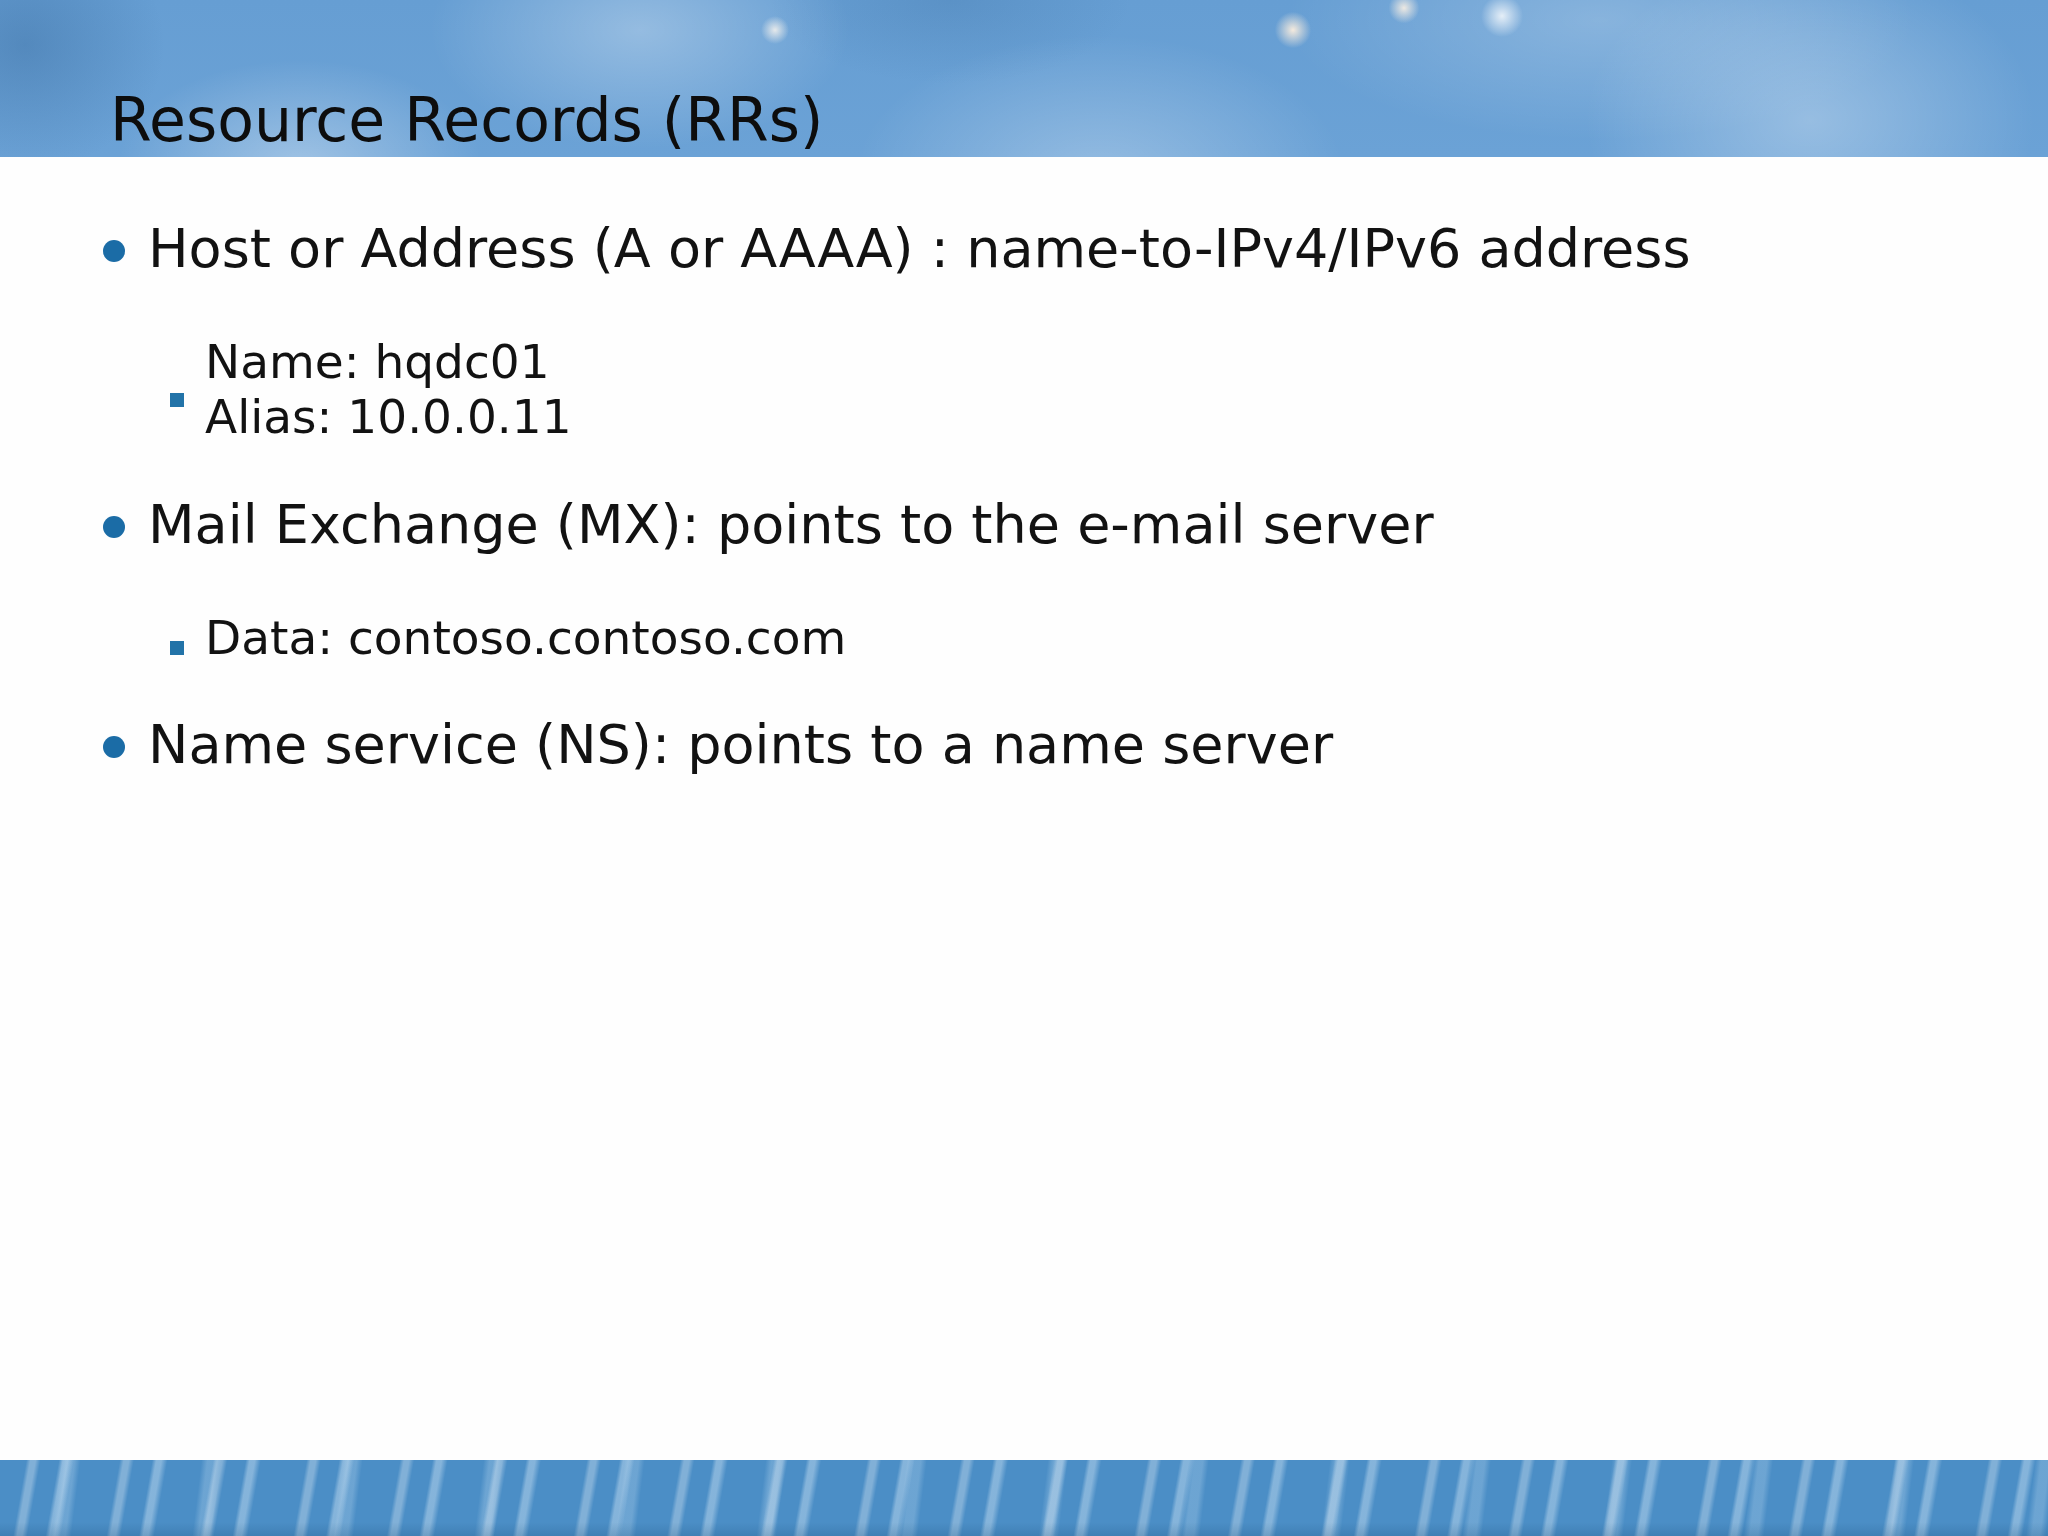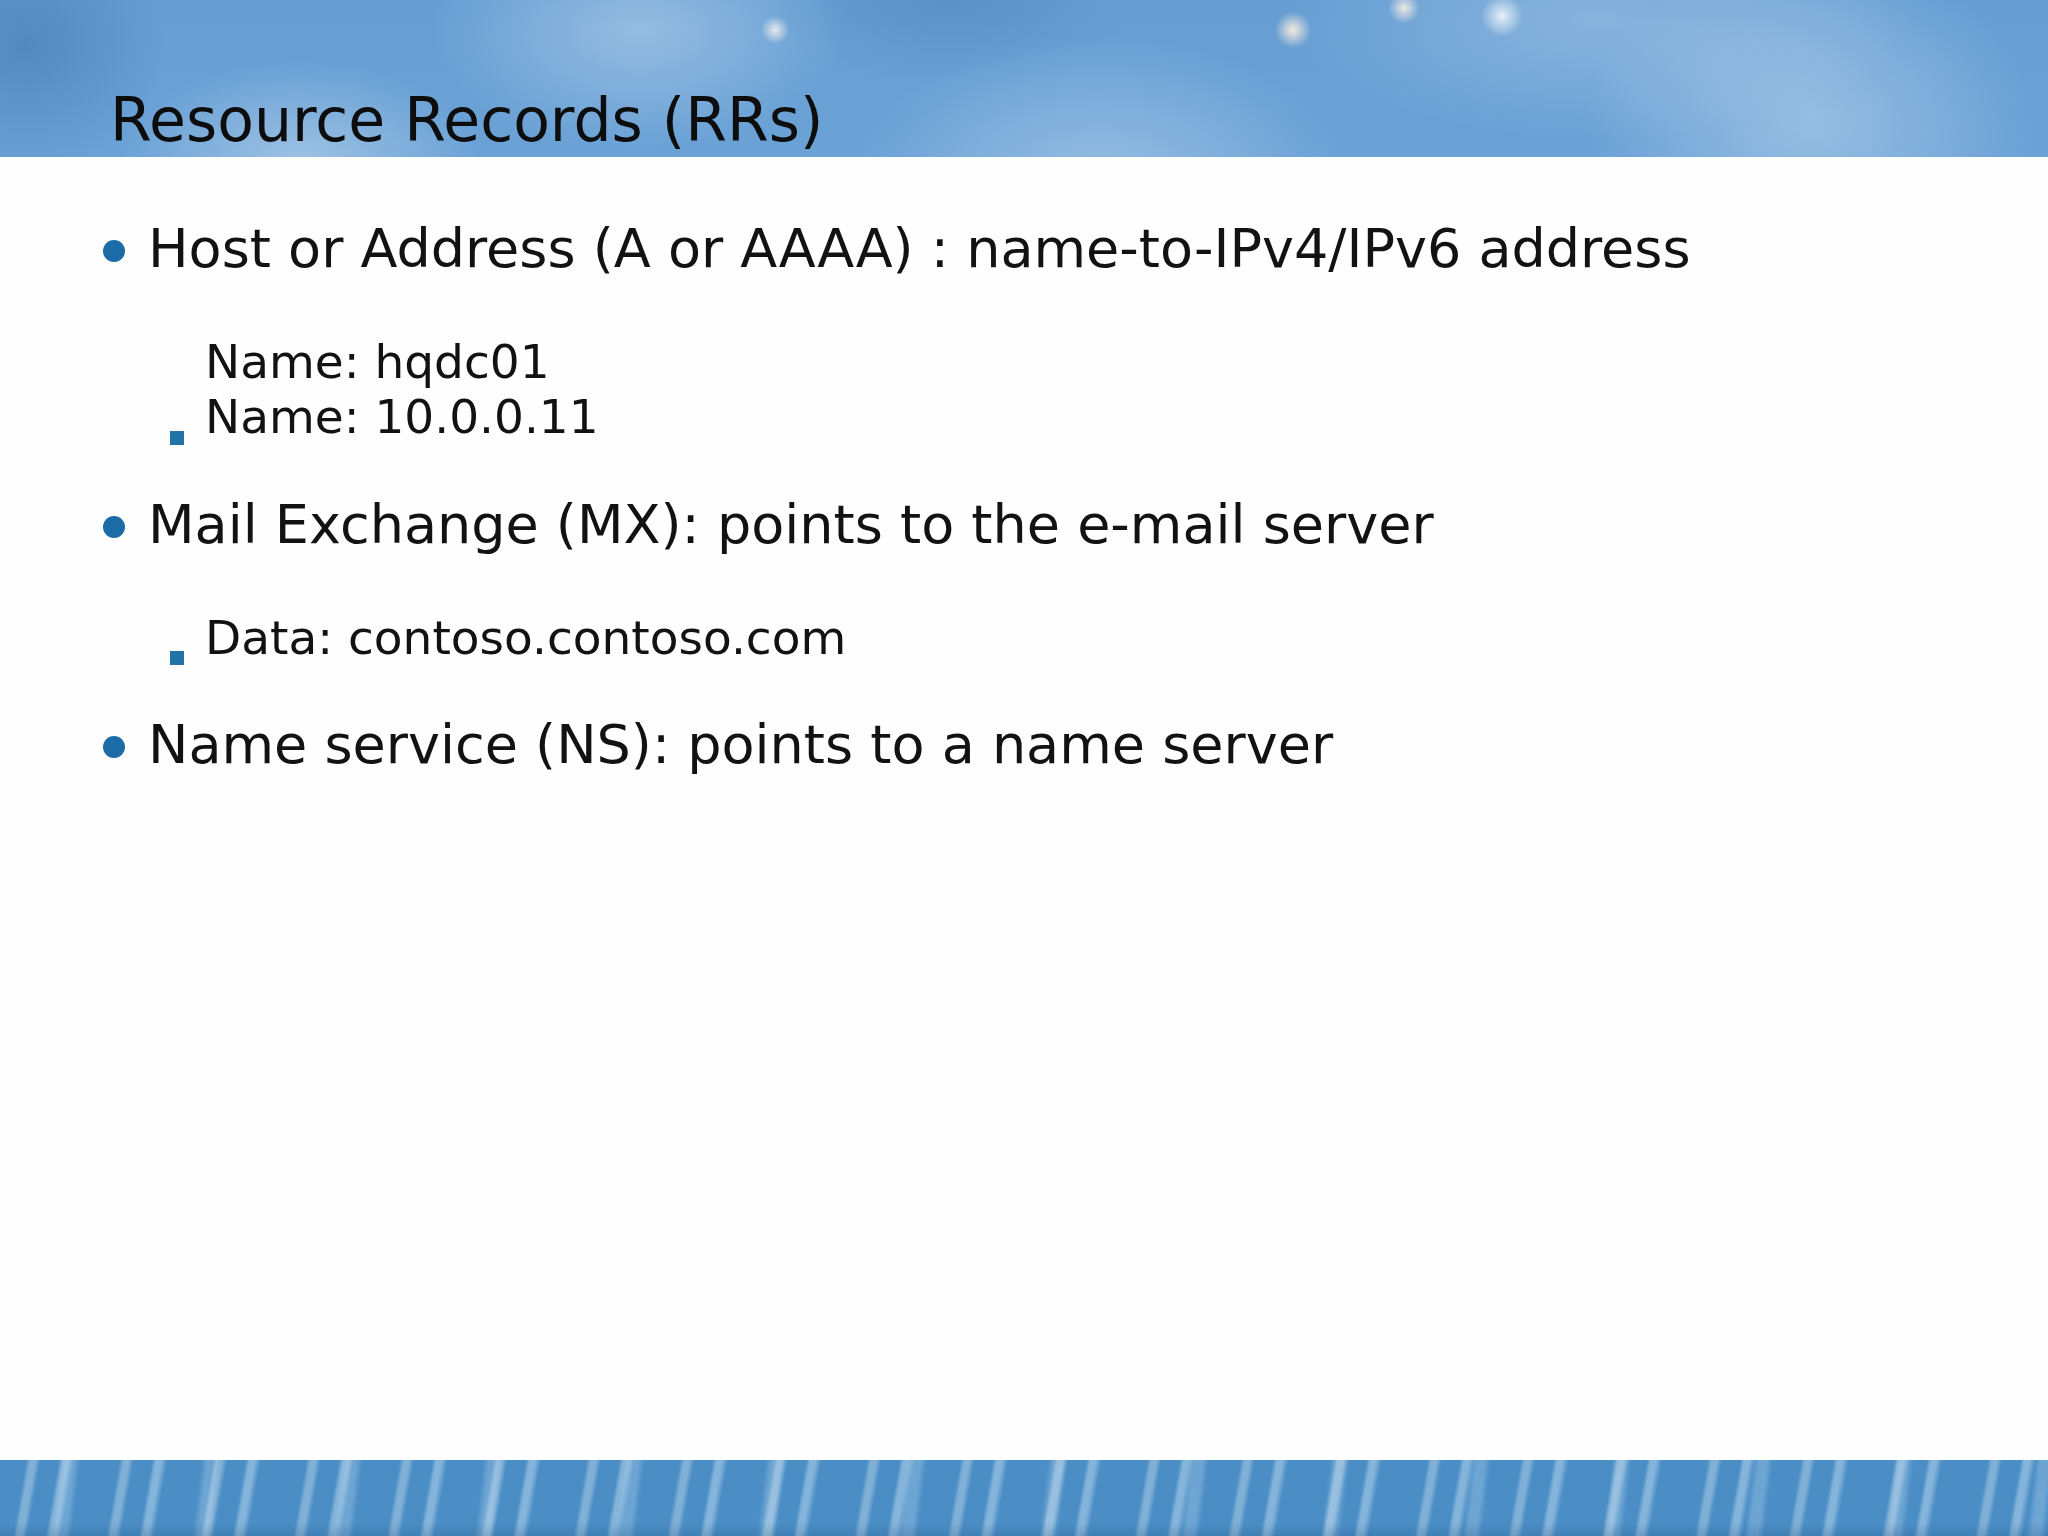--- a/index.html
+++ b/index.html
@@ -80,21 +80,21 @@
   .dot {
     flex: 0 0 auto;
     width: 22px; height: 22px;
     margin: 27px 23px 0 0;
     border-radius: 50%;
     background: var(--bullet-dot, #1b6ca6);
   }
   .sub-block { margin: 48px 0 0 67px; }
   .sub-line {
     display: flex;
-    align-items: flex-end;
+    align-items: center;
     font-size: 47px;
     line-height: 1.18;
   }
   .sq {
     flex: 0 0 auto;
     width: 14px; height: 14px;
     margin: 21px 21px 0 0;
     background: var(--sub-square, #2273a8);
   }
   .sub-text span { display: block; }
@@ -113,21 +113,21 @@
     <section class="group">
       <div class="main-line">
         <span class="dot"></span>
         <span>Host or Address (A or AAAA) : name-to-IPv4/IPv6 address</span>
       </div>
       <div class="sub-block">
         <div class="sub-line">
           <span class="sq"></span>
           <span class="sub-text">
             <span>Name: hqdc01</span>
-            <span>Name: 10.0.0.11</span>
+            <span>Alias: 10.0.0.11</span>
           </span>
         </div>
       </div>
     </section>
 
     <section class="group">
     </section>
 
     <section class="group">
       <div class="main-line">

